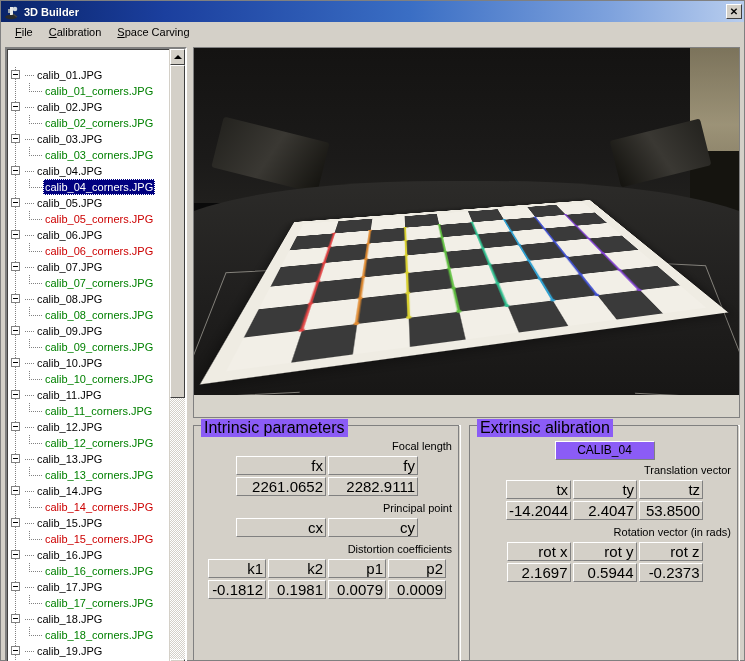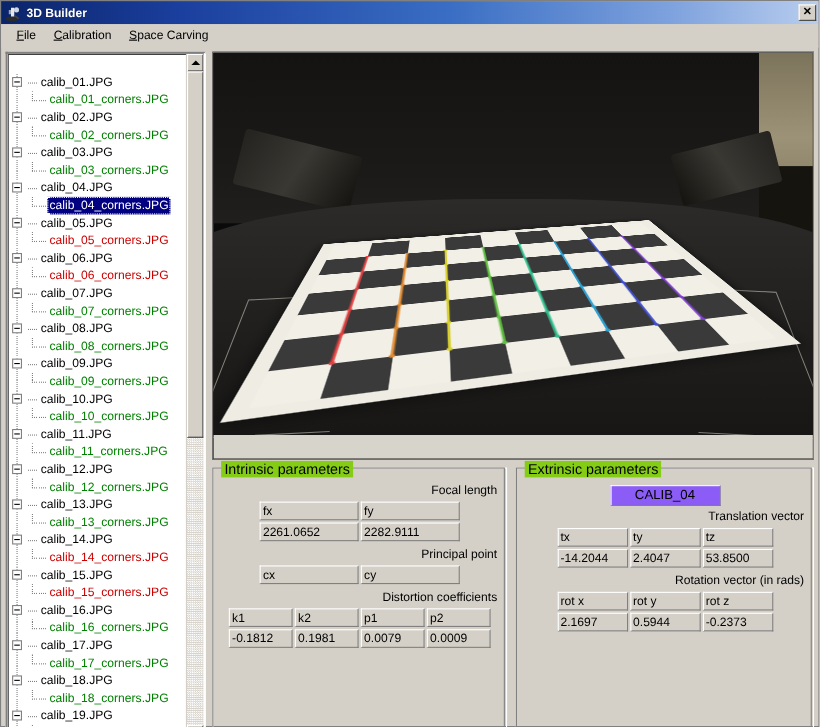--- a/index.html
+++ b/index.html
@@ -239,38 +239,38 @@
     border:1px solid #ffffff;
     box-sizing:border-box;
     padding:10px 8px 6px 8px;
   }
   .groupbox::before{
     content:"";position:absolute;left:-1px;top:-1px;right:1px;bottom:1px;
     border:1px solid #808080;pointer-events:none;
   }
   .gb-title{
     position:absolute;top:-7px;left:7px;
-    background:#84cc16;padding:0 3px;font-size:13px;color:#000;
+    background:#8b5cf6;padding:0 3px;font-size:16px;color:#000;
     z-index:2;
   }
   .gb-intrinsic{flex:0 0 268px;}
   .gb-extrinsic{flex:1 1 auto;}
   .sec-title{
     text-align:right;font-size:11px;color:#000;
     margin:4px 0 2px 0;
   }
   table.pt{
     border-collapse:separate;border-spacing:2px;
     margin:0 auto;
   }
   table.pt td{
     background:#d4d0c8;
     border-top:1px solid #ffffff;border-left:1px solid #ffffff;
     border-right:1px solid #808080;border-bottom:1px solid #808080;
-    text-align:left;font-size:11px;color:#000;
+    text-align:right;font-size:15px;color:#000;
     height:15px;padding:0 2px;
   }
   .w2 td{width:84px;}
   .w3 td{width:58px;}
   .w4 td{width:52px;}
   .calibname{
     width:98px;margin:5px auto 0 auto;
     background:#8b5cf6;
     border-top:1px solid #ffffff;border-left:1px solid #ffffff;
     border-right:1px solid #808080;border-bottom:1px solid #808080;
@@ -735,21 +735,21 @@
               <td>-0.1812</td>
               <td>0.1981</td>
               <td>0.0079</td>
               <td>0.0009</td>
             </tr>
           </tbody>
             </table>
         </div>
 
         <div class="groupbox gb-extrinsic">
-          <span class="gb-title">Extrinsic parameters</span>
+          <span class="gb-title">Extrinsic alibration</span>
 
           <div class="calibname">CALIB_04</div>
 
           <div class="sec-title">Translation vector</div>
           <table class="pt w3">
             <tbody>
                 <tr>
               <td>tx</td>
               <td>ty</td>
               <td>tz</td>

